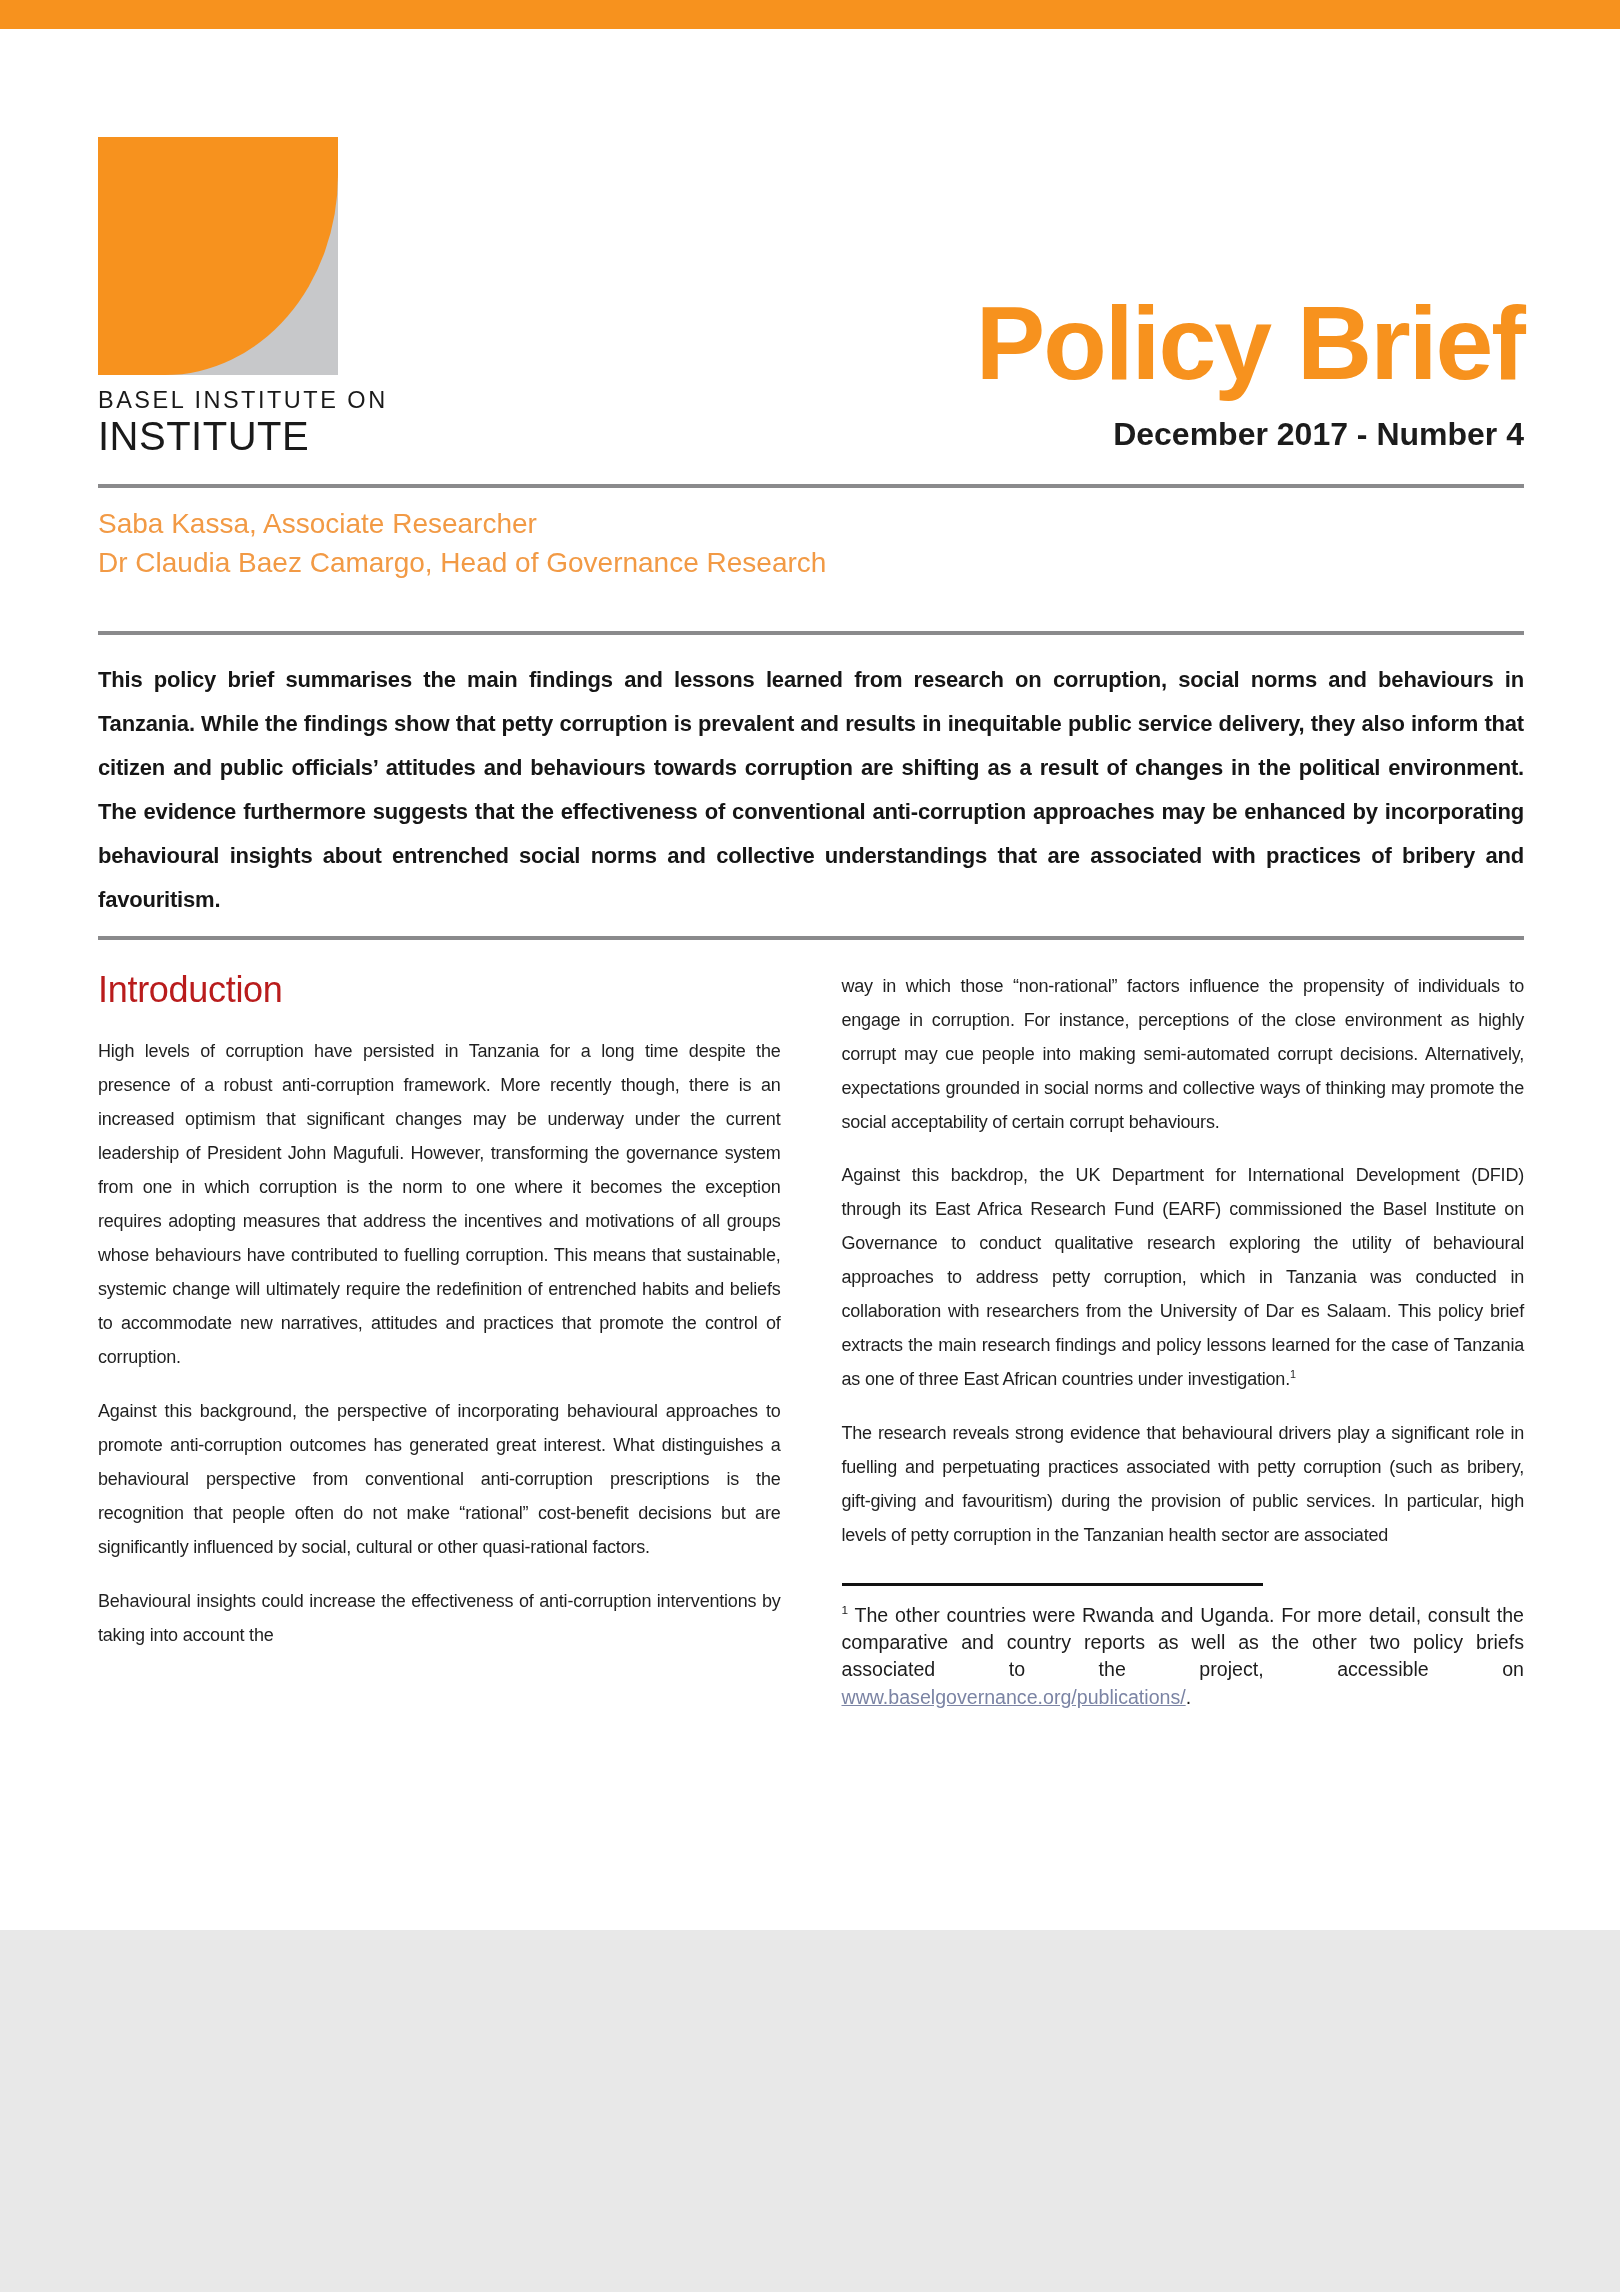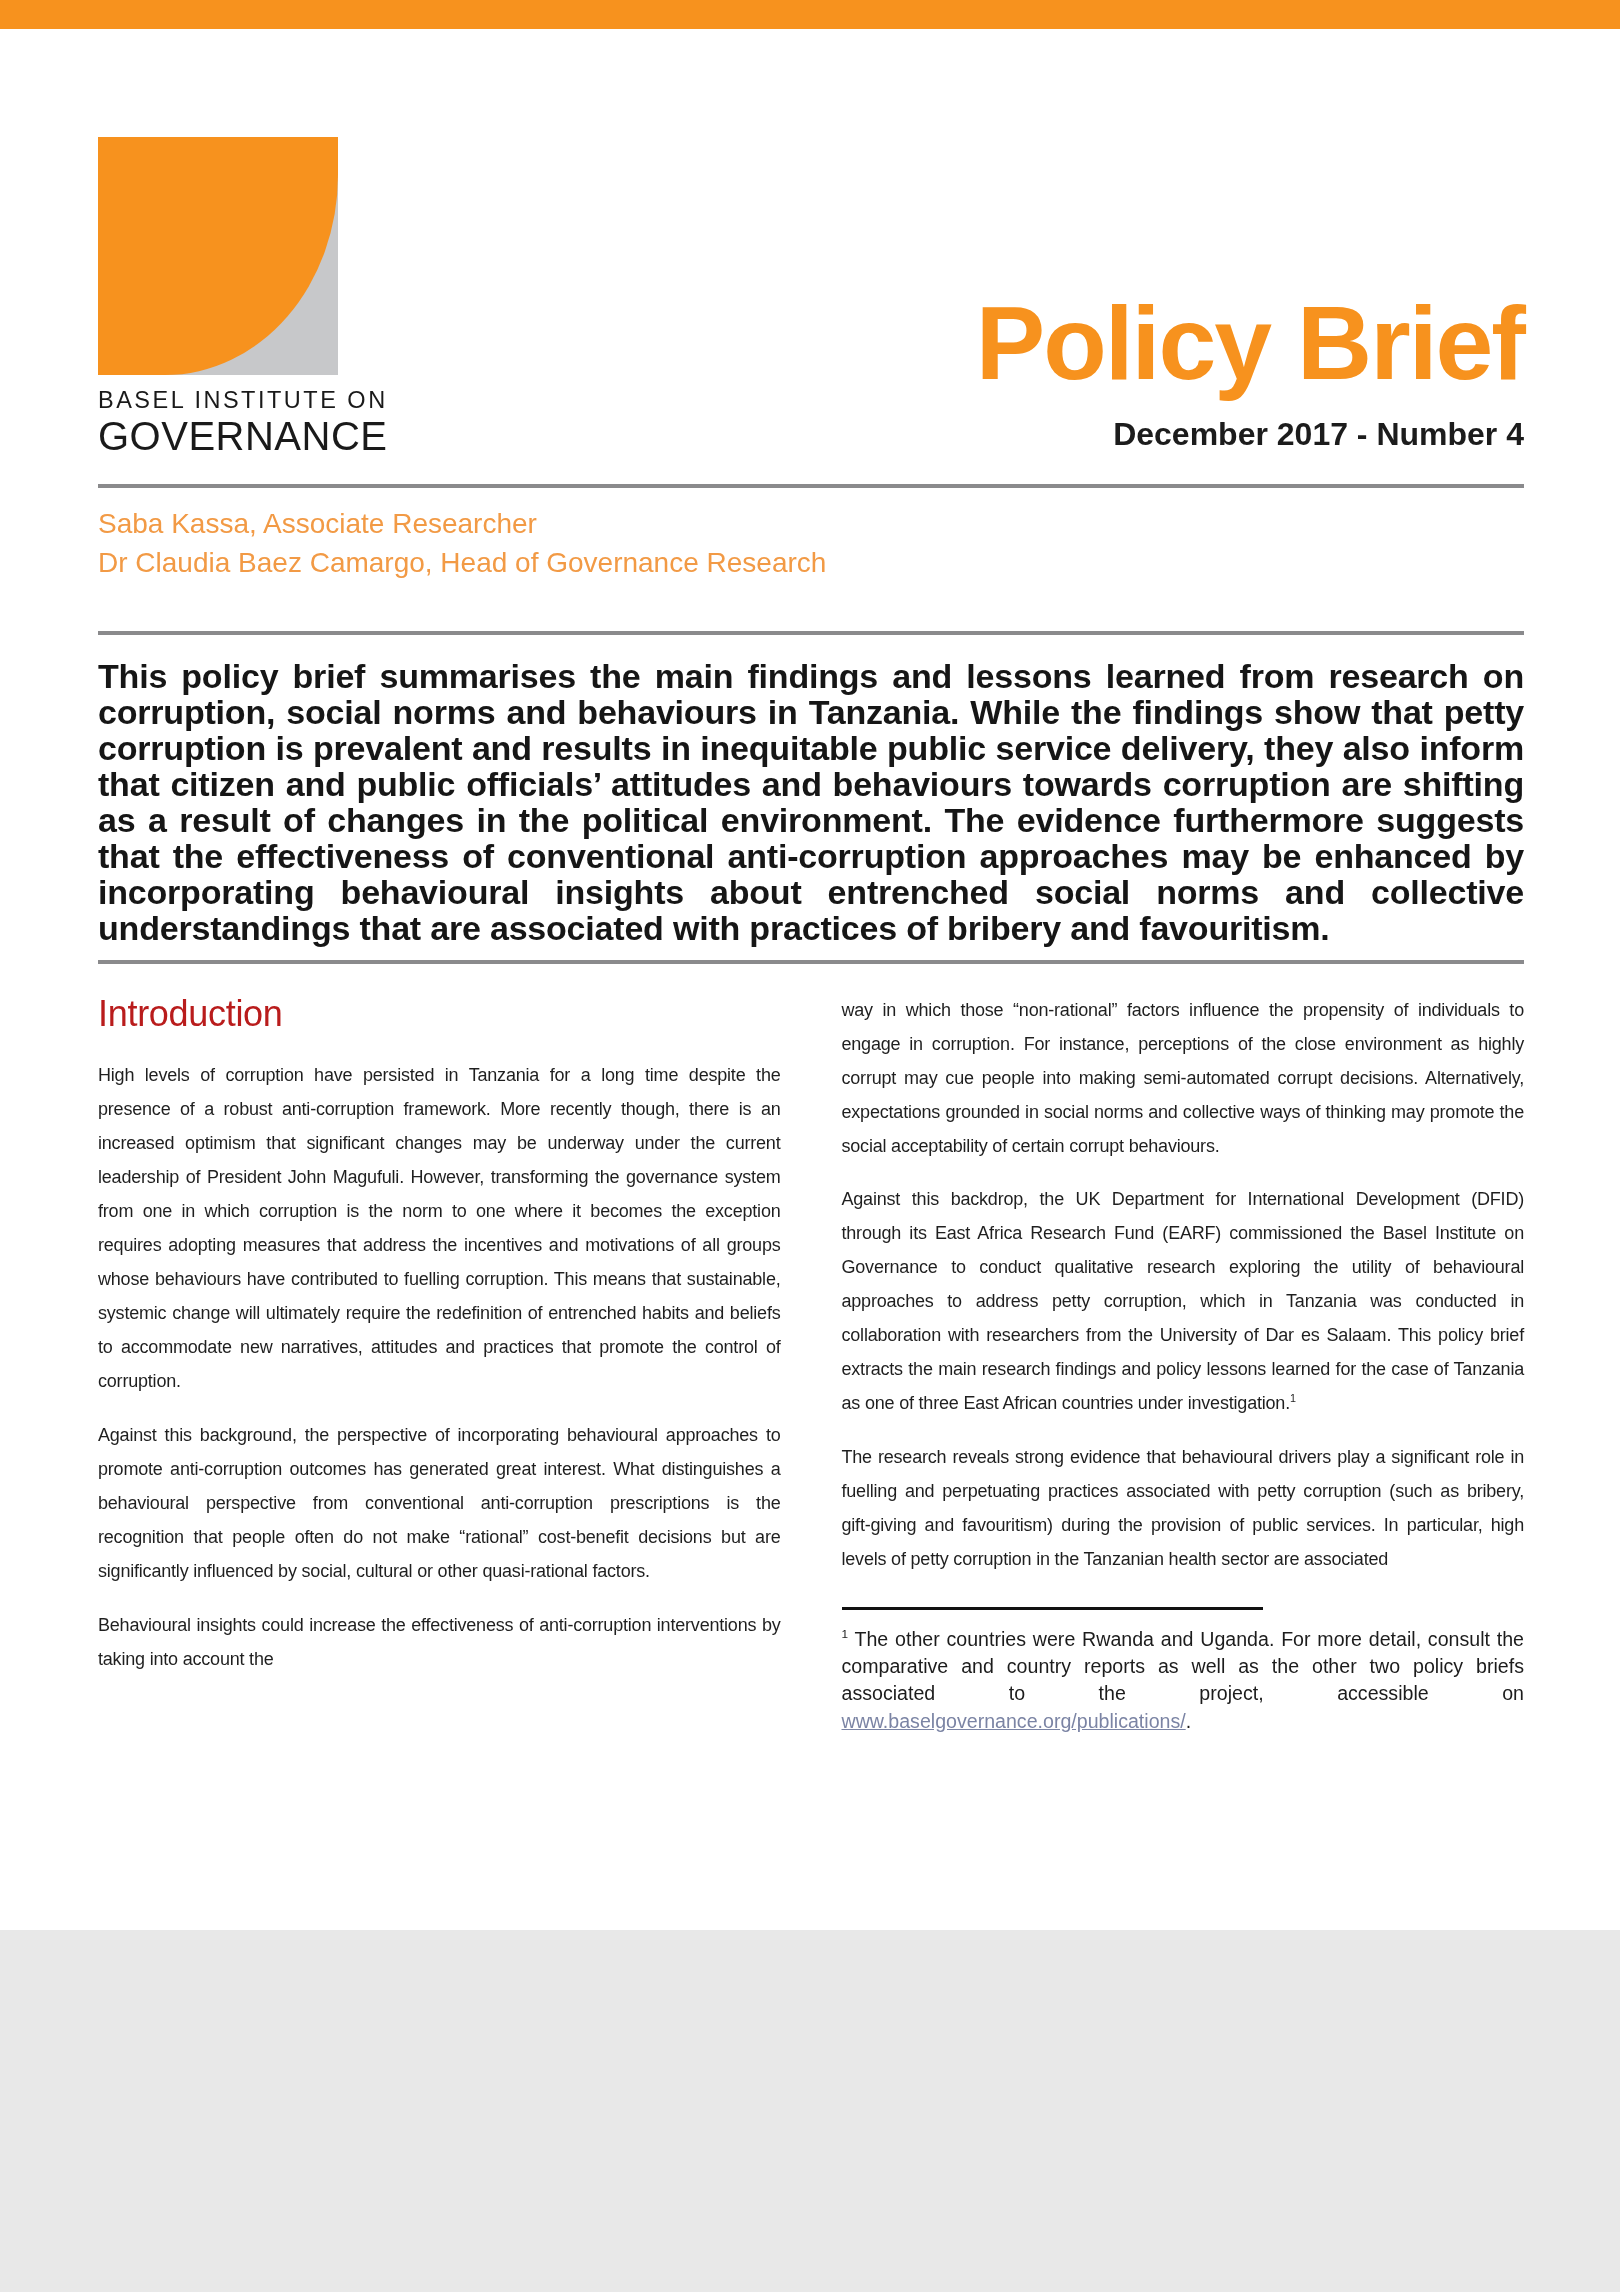--- a/index.html
+++ b/index.html
@@ -96,23 +96,23 @@
   .doc-title .italic { font-style: italic; }
   .authors {
     margin-top: 15.7px;
     font-size: 28px;
     line-height: 39px;
     color: #f29a45;
   }
   
   .abstract {
     margin-top: 23.5px;
-    font-size: 34px;
-    font-weight: 700;
-    line-height: 36px;
+    font-size: 22px;
+    font-weight: 700;
+    line-height: 44px;
     letter-spacing: -0.2px;
     text-align: justify;
     color: #161616;
   }
   
   .columns {
     margin-top: 29px;
     display: flex;
     gap: 61px;
   }
@@ -172,21 +172,21 @@
   <div class="topbar"></div>
 
   <div class="content">
 
     <div class="header">
       <div class="logo-wrap">
         <div class="logo-box">
           <div class="logo-swoosh"></div>
         </div>
         <div class="logo-line1">BASEL INSTITUTE ON</div>
-        <div class="logo-line2">GOVERNANCE</div>
+        <div class="logo-line2">INSTITUTE</div>
       </div>
       <div class="masthead">
         <div class="masthead-title">Policy Brief</div>
         <div class="masthead-issue">December 2017 - Number 4</div>
       </div>
     </div>
 
     <div class="rule rule-1"></div>
 
 

